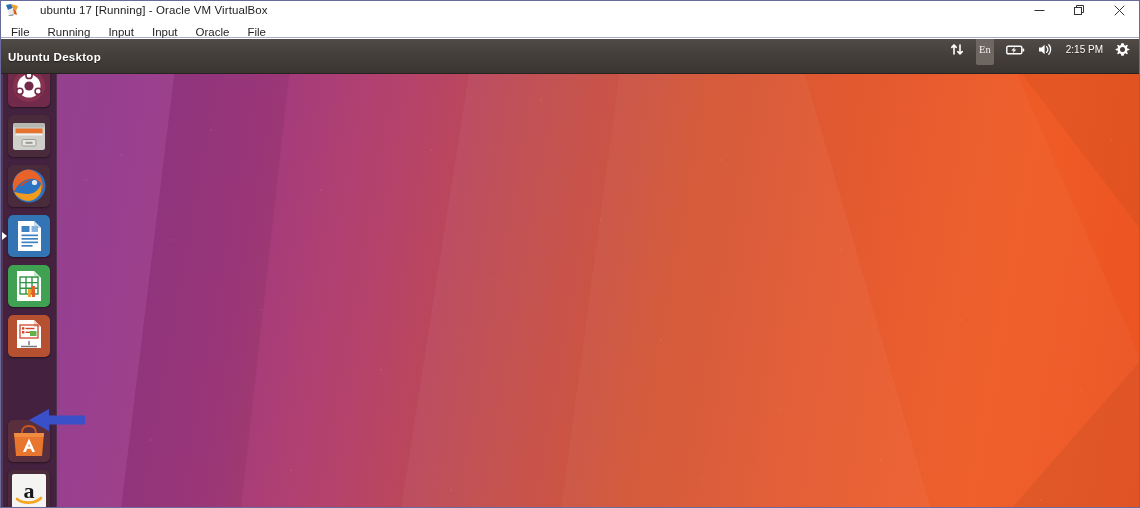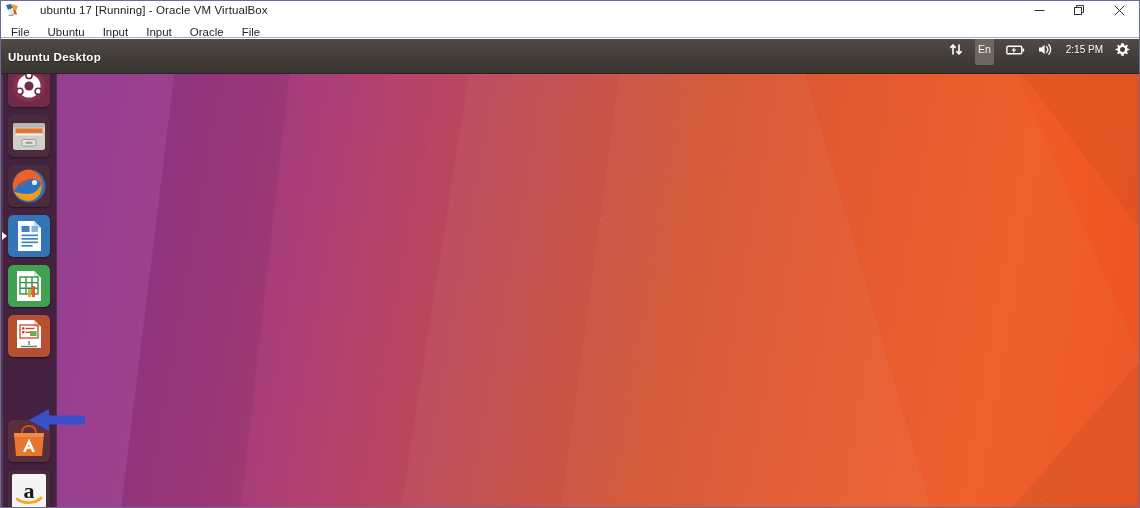--- a/index.html
+++ b/index.html
@@ -133,21 +133,21 @@
     padding: 0 6px;
     color: #ffffff;
   }
   .kbd-badge {
     font-size: 10.5px;
     color: #f2f2f2;
     background: #6d6661;
     border-radius: 2px;
     padding: 9px 3px;
     line-height: 13px;
-    font-family: Liberation Sans, sans-serif;
+    font-family: Liberation Serif, serif;
   }
   .clock-text {
     font-size: 10px;
     color: #ffffff;
     white-space: nowrap;
     text-shadow: 0 1px 1px rgba(0,0,0,0.4);
   }
 
   
   .wallpaper {
@@ -244,21 +244,21 @@
         <svg width="11" height="11" viewBox="0 0 11 11">
           <line x1="0.7" y1="0.7" x2="10.3" y2="10.3" stroke="#333" stroke-width="1"></line>
           <line x1="10.3" y1="0.7" x2="0.7" y2="10.3" stroke="#333" stroke-width="1"></line>
         </svg>
       </div>
     </div>
   </div>
 
   <div class="vb-menubar">
     <div class="vb-menu-item">File</div>
-    <div class="vb-menu-item">Ubuntu</div>
+    <div class="vb-menu-item">Running</div>
     <div class="vb-menu-item">Input</div>
     <div class="vb-menu-item">Input</div>
     <div class="vb-menu-item">Oracle</div>
     <div class="vb-menu-item">File</div>
   </div>
 
   <div class="guest">
 
     <div class="wallpaper">
       <svg width="1140" height="449" viewBox="0 0 1140 449" style="position:absolute;left:0;top:0;">

